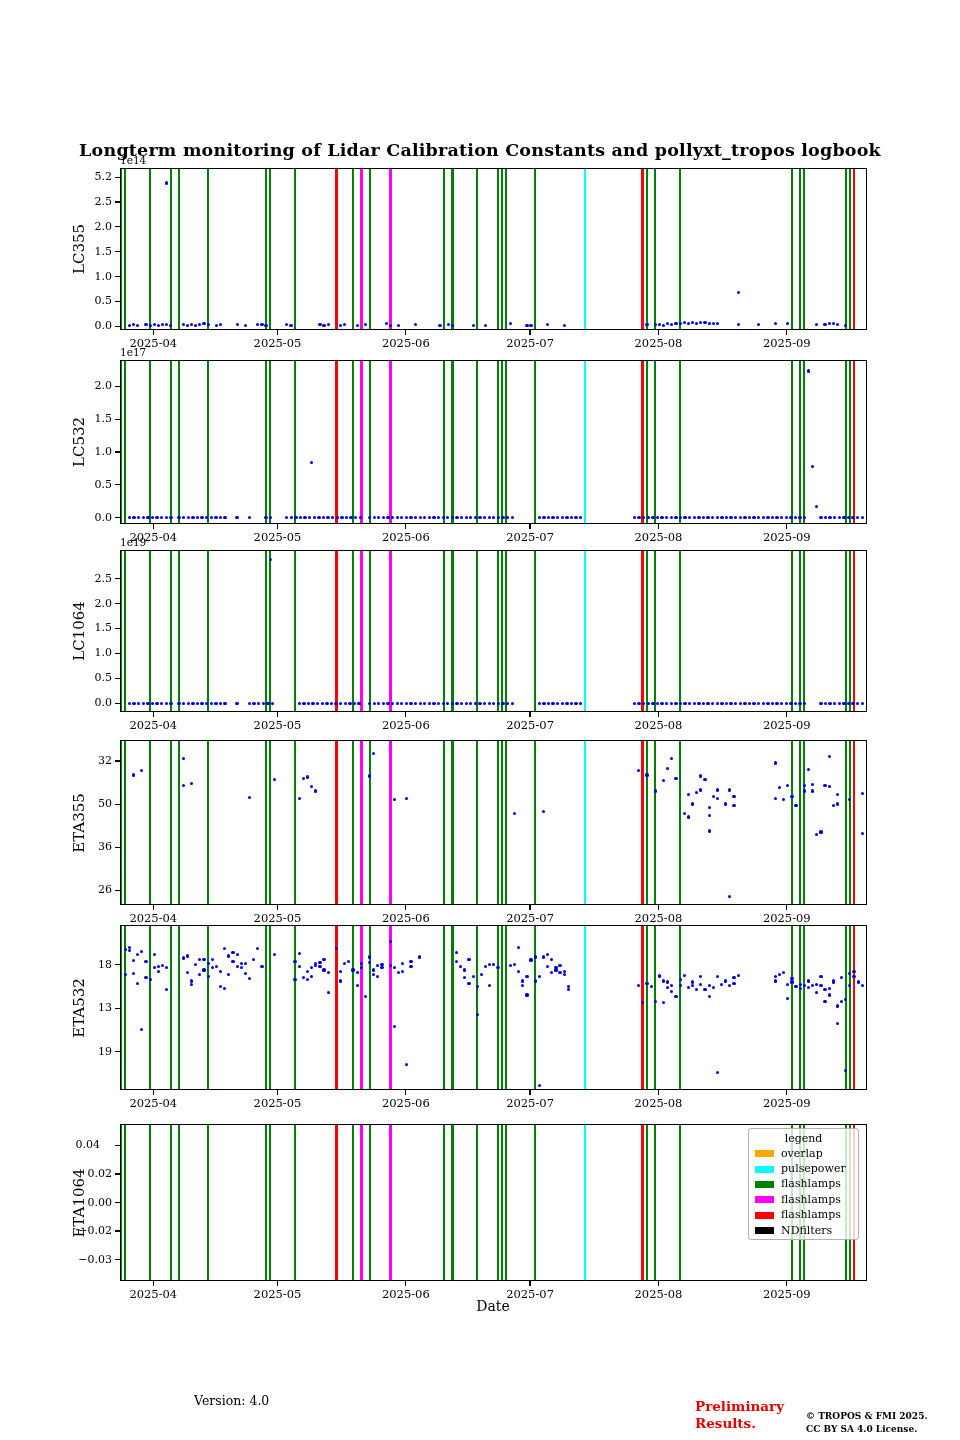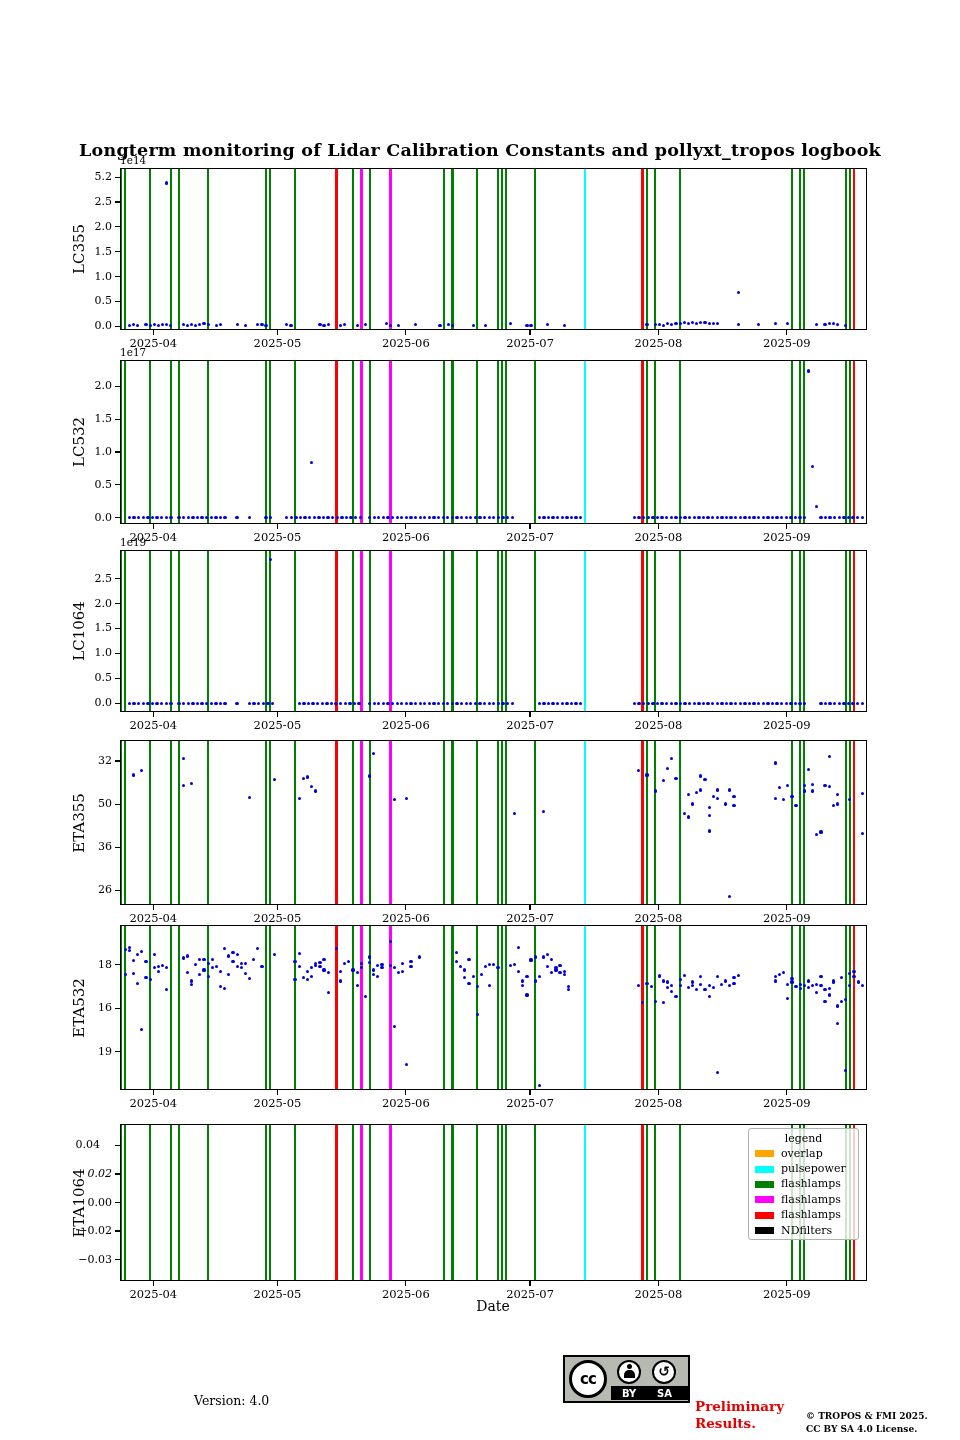--- a/index.html
+++ b/index.html
@@ -933,21 +933,21 @@
         <div class="dot" style="left: 723.163px; top: 142.5px; width: 3.2px; height: 3.2px; background: rgb(0, 0, 221);"></div>
         <div class="dot" style="left: 727.304px; top: 57.675px; width: 3.2px; height: 3.2px; background: rgb(0, 0, 221);"></div>
         <div class="dot" style="left: 727.304px; top: 45.7125px; width: 3.2px; height: 3.2px; background: rgb(0, 0, 221);"></div>
         <div class="dot" style="left: 731.444px; top: 43.5375px; width: 3.2px; height: 3.2px; background: rgb(0, 0, 221);"></div>
         <div class="dot" style="left: 731.444px; top: 48.975px; width: 3.2px; height: 3.2px; background: rgb(0, 0, 221);"></div>
         <div class="dot" style="left: 735.585px; top: 54.4125px; width: 3.2px; height: 3.2px; background: rgb(0, 0, 221);"></div>
         <div class="dot" style="left: 739.726px; top: 57.675px; width: 3.2px; height: 3.2px; background: rgb(0, 0, 221);"></div>
       </div>
       <div class="ytick-label" style="left: 68px; top: 1045.7px;">19</div>
       <div class="tickmark" style="left: 114.5px; top: 1051.1px; width: 5px; height: 1.2px;"></div>
-      <div class="ytick-label" style="left: 68px; top: 1002.2px;">16</div>
+      <div class="ytick-label" style="left: 68px; top: 1002.2px;">13</div>
       <div class="tickmark" style="left: 114.5px; top: 1007.6px; width: 5px; height: 1.2px;"></div>
       <div class="ytick-label" style="left: 68px; top: 958.7px;">18</div>
       <div class="tickmark" style="left: 114.5px; top: 964.1px; width: 5px; height: 1.2px;"></div>
       <div class="tickmark" style="left: 152.7px; top: 1090px; width: 1.2px; height: 4.5px;"></div>
       <div class="xtick-label" style="left: 121.3px; top: 1097px;">2025-04</div>
       <div class="tickmark" style="left: 276.915px; top: 1090px; width: 1.2px; height: 4.5px;"></div>
       <div class="xtick-label" style="left: 245.515px; top: 1097px;">2025-05</div>
       <div class="tickmark" style="left: 405.27px; top: 1090px; width: 1.2px; height: 4.5px;"></div>
       <div class="xtick-label" style="left: 373.87px; top: 1097px;">2025-06</div>
       <div class="tickmark" style="left: 529.486px; top: 1090px; width: 1.2px; height: 4.5px;"></div>
@@ -990,21 +990,21 @@
         <div class="evline" style="left: 238.825px; width: 3px; height: 157px; background: rgb(255, 0, 255);"></div>
         <div class="evline" style="left: 267.808px; width: 3px; height: 157px; background: rgb(255, 0, 255);"></div>
         <div class="evline" style="left: 462.662px; width: 2.5px; height: 157px; background: rgb(0, 255, 255);"></div>
       </div>
       <div class="ytick-label" style="left: 68px; top: 1253.6px;">−0.03</div>
       <div class="tickmark" style="left: 114.5px; top: 1259px; width: 5px; height: 1.2px;"></div>
       <div class="ytick-label" style="left: 68px; top: 1225.05px;">−0.02</div>
       <div class="tickmark" style="left: 114.5px; top: 1230.45px; width: 5px; height: 1.2px;"></div>
       <div class="ytick-label" style="left: 68px; top: 1196.5px;">0.00</div>
       <div class="tickmark" style="left: 114.5px; top: 1201.9px; width: 5px; height: 1.2px;"></div>
-      <div class="ytick-label" style="left: 68px; top: 1167.95px; font-style: italic;">0.02</div>
+      <div class="ytick-label" style="left: 68px; top: 1167.95px;">0.02</div>
       <div class="tickmark" style="left: 114.5px; top: 1173.35px; width: 5px; height: 1.2px;"></div>
       <div class="ytick-label" style="left: 56px; top: 1139.4px;">0.04</div>
       <div class="tickmark" style="left: 114.5px; top: 1144.8px; width: 5px; height: 1.2px;"></div>
       <div class="tickmark" style="left: 152.7px; top: 1281px; width: 1.2px; height: 4.5px;"></div>
       <div class="xtick-label" style="left: 121.3px; top: 1288px;">2025-04</div>
       <div class="tickmark" style="left: 276.915px; top: 1281px; width: 1.2px; height: 4.5px;"></div>
       <div class="xtick-label" style="left: 245.515px; top: 1288px;">2025-05</div>
       <div class="tickmark" style="left: 405.27px; top: 1281px; width: 1.2px; height: 4.5px;"></div>
       <div class="xtick-label" style="left: 373.87px; top: 1288px;">2025-06</div>
       <div class="tickmark" style="left: 529.486px; top: 1281px; width: 1.2px; height: 4.5px;"></div>
@@ -1012,36 +1012,20 @@
       <div class="tickmark" style="left: 657.841px; top: 1281px; width: 1.2px; height: 4.5px;"></div>
       <div class="xtick-label" style="left: 626.441px; top: 1288px;">2025-08</div>
       <div class="tickmark" style="left: 786.197px; top: 1281px; width: 1.2px; height: 4.5px;"></div>
       <div class="xtick-label" style="left: 754.797px; top: 1288px;">2025-09</div>
       <div class="ylabel" style="left: 19px; width: 120px; text-align: center; top: 1193.5px;">ETA1064</div>
     </div>
   <div class="xlabel" id="date-label" style="left:393px;top:1298px;">Date</div>
 
   <div class="footer-version" style="left:194px;top:1393px;">Version: 4.0</div>
 
-  <div class="cc-badge" style="left:563px;top:1355px;width:127px;height:48px;">
-    <div class="cc-circle" style="left:4px;top:3px;width:38px;height:38px;font-size:15px;letter-spacing:-1px;">
-      <span>cc</span>
-    </div>
-    <div class="cc-strip" style="left:46px;top:29px;width:76.5px;height:14px;">
-      <span style="left:11px;top:1.5px;">BY</span>
-      <span style="left:46px;top:1.5px;">SA</span>
-    </div>
-    <div class="cc-circle" style="left:52px;top:3px;width:24px;height:24px;border-width:2.5px;">
-      <div class="byicon-head"></div>
-      <div class="byicon-body"></div>
-    </div>
-    <div class="cc-circle" style="left:87px;top:3px;width:24px;height:24px;border-width:2.5px;font-size:14px;">
-      <span style="margin-top:-2px;">↺</span>
-    </div>
-  </div>
 
   <div class="preliminary" style="left:695px;top:1398px;">
     <div>Preliminary</div>
     <div>Results.</div>
   </div>
 
   <div class="copyright" style="left:806px;top:1410px;">
     <div>© TROPOS &amp; FMI 2025.</div>
     <div>CC BY SA 4.0 License.</div>
   </div>

